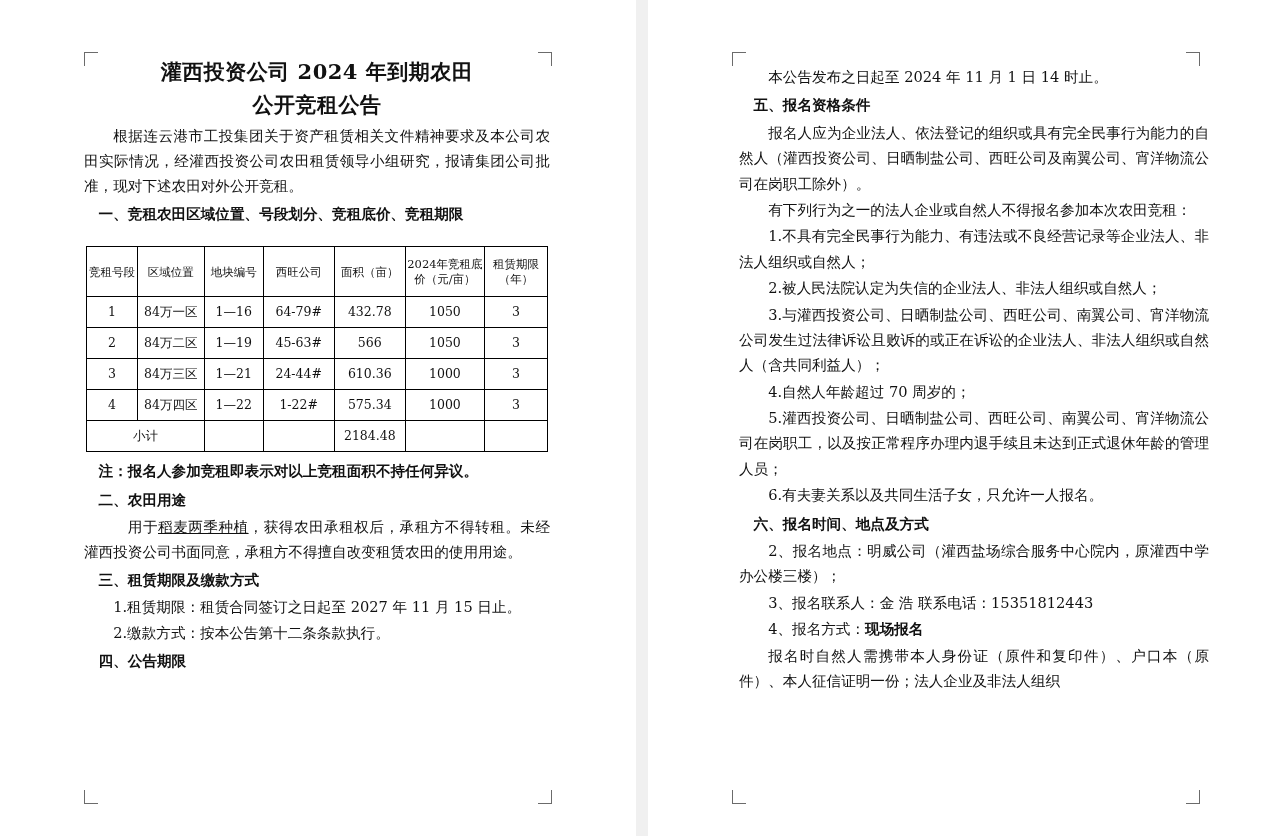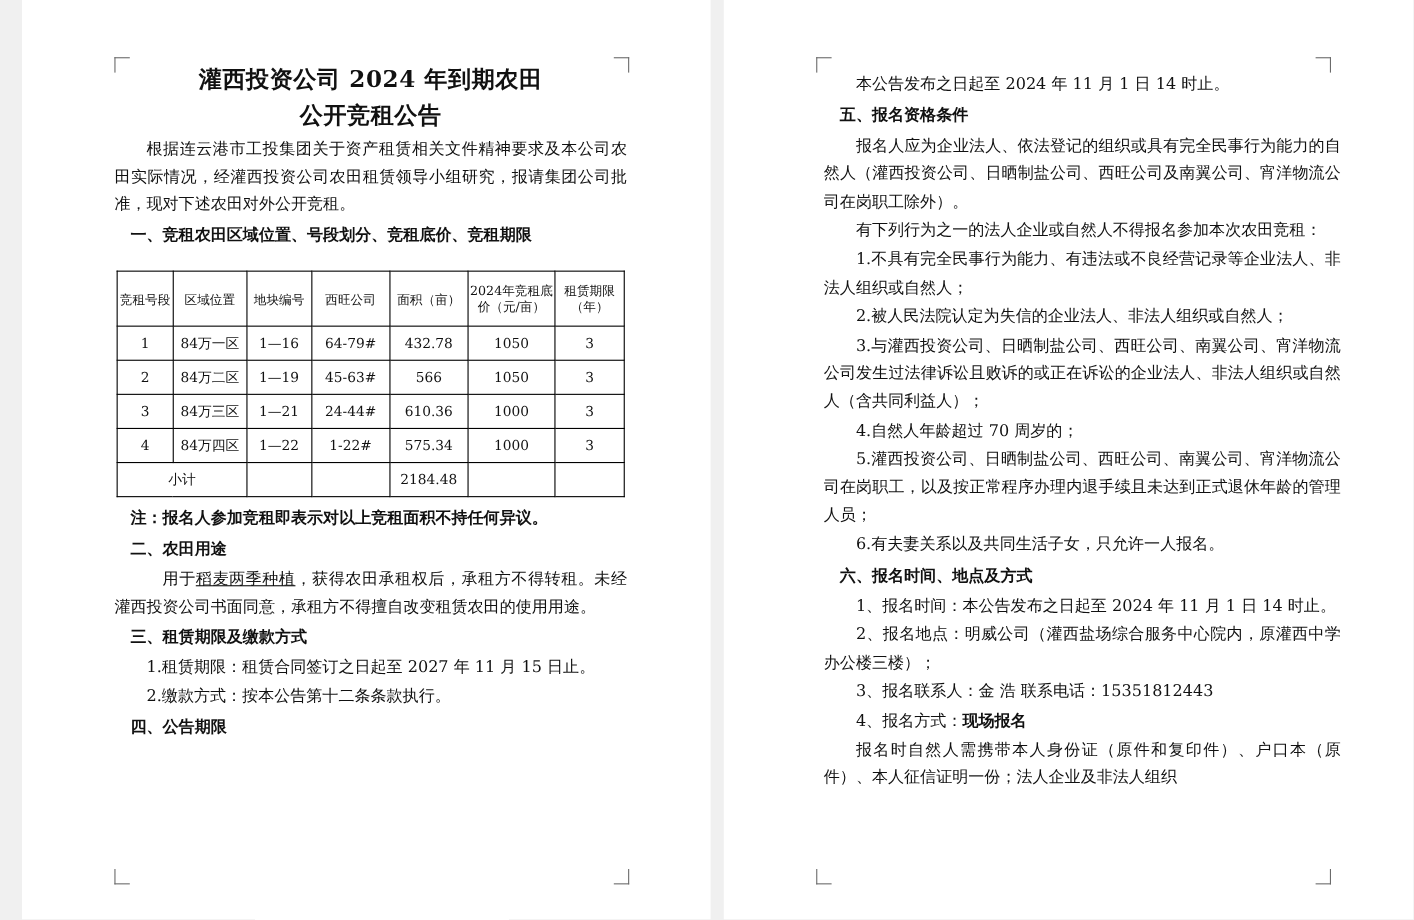--- a/index.html
+++ b/index.html
@@ -8,21 +8,20 @@
     width: 1285px;
     height: 836px;
     background: #f0f0f0;
     font-family: "DejaVu Serif", "Liberation Serif", serif;
     overflow: hidden;
   }
   .doc-area {
     display: flex;
     width: 1285px;
     height: 836px;
-    padding-left: 20px;
   }
   .page {
     position: relative;
     background: #ffffff;
     height: 836px;
     overflow: hidden;
   }
   .page-left { width: 636px; }
   .gutter { width: 12px; background: #f0f0f0; height: 836px; }
   .page-right { width: 637px; }
@@ -226,21 +225,20 @@
       <p class="indent2">报名人应为企业法人、依法登记的组织或具有完全民事行为能力的自然人（灌西投资公司、日晒制盐公司、西旺公司及南翼公司、宵洋物流公司在岗职工除外）。</p>
       <p class="indent2">有下列行为之一的法人企业或自然人不得报名参加本次农田竞租：</p>
       <p class="indent2">1.不具有完全民事行为能力、有违法或不良经营记录等企业法人、非法人组织或自然人；</p>
       <p class="indent2">2.被人民法院认定为失信的企业法人、非法人组织或自然人；</p>
       <p class="indent2">3.与灌西投资公司、日晒制盐公司、西旺公司、南翼公司、宵洋物流公司发生过法律诉讼且败诉的或正在诉讼的企业法人、非法人组织或自然人（含共同利益人）；</p>
       <p class="indent2">4.自然人年龄超过 70 周岁的；</p>
       <p class="indent2">5.灌西投资公司、日晒制盐公司、西旺公司、南翼公司、宵洋物流公司在岗职工，以及按正常程序办理内退手续且未达到正式退休年龄的管理人员；</p>
       <p class="indent2">6.有夫妻关系以及共同生活子女，只允许一人报名。</p>
 
       <p class="section-head">六、报名时间、地点及方式</p>
-      <p class="indent2">1、报名时间：本公告发布之日起至 2024 年 11 月 1 日 14 时止。</p>
       <p class="indent2">2、报名地点：明威公司（灌西盐场综合服务中心院内，原灌西中学办公楼三楼）；</p>
       <p class="indent2">3、报名联系人：金 浩   联系电话：15351812443</p>
       <p class="indent2"><span>4、报名方式：</span><span class="bold">现场报名</span></p>
       <p class="indent2">报名时自然人需携带本人身份证（原件和复印件）、户口本（原件）、本人征信证明一份；法人企业及非法人组织</p>
     </div>
   </div>
 
 </div>
 
 </body></html>

